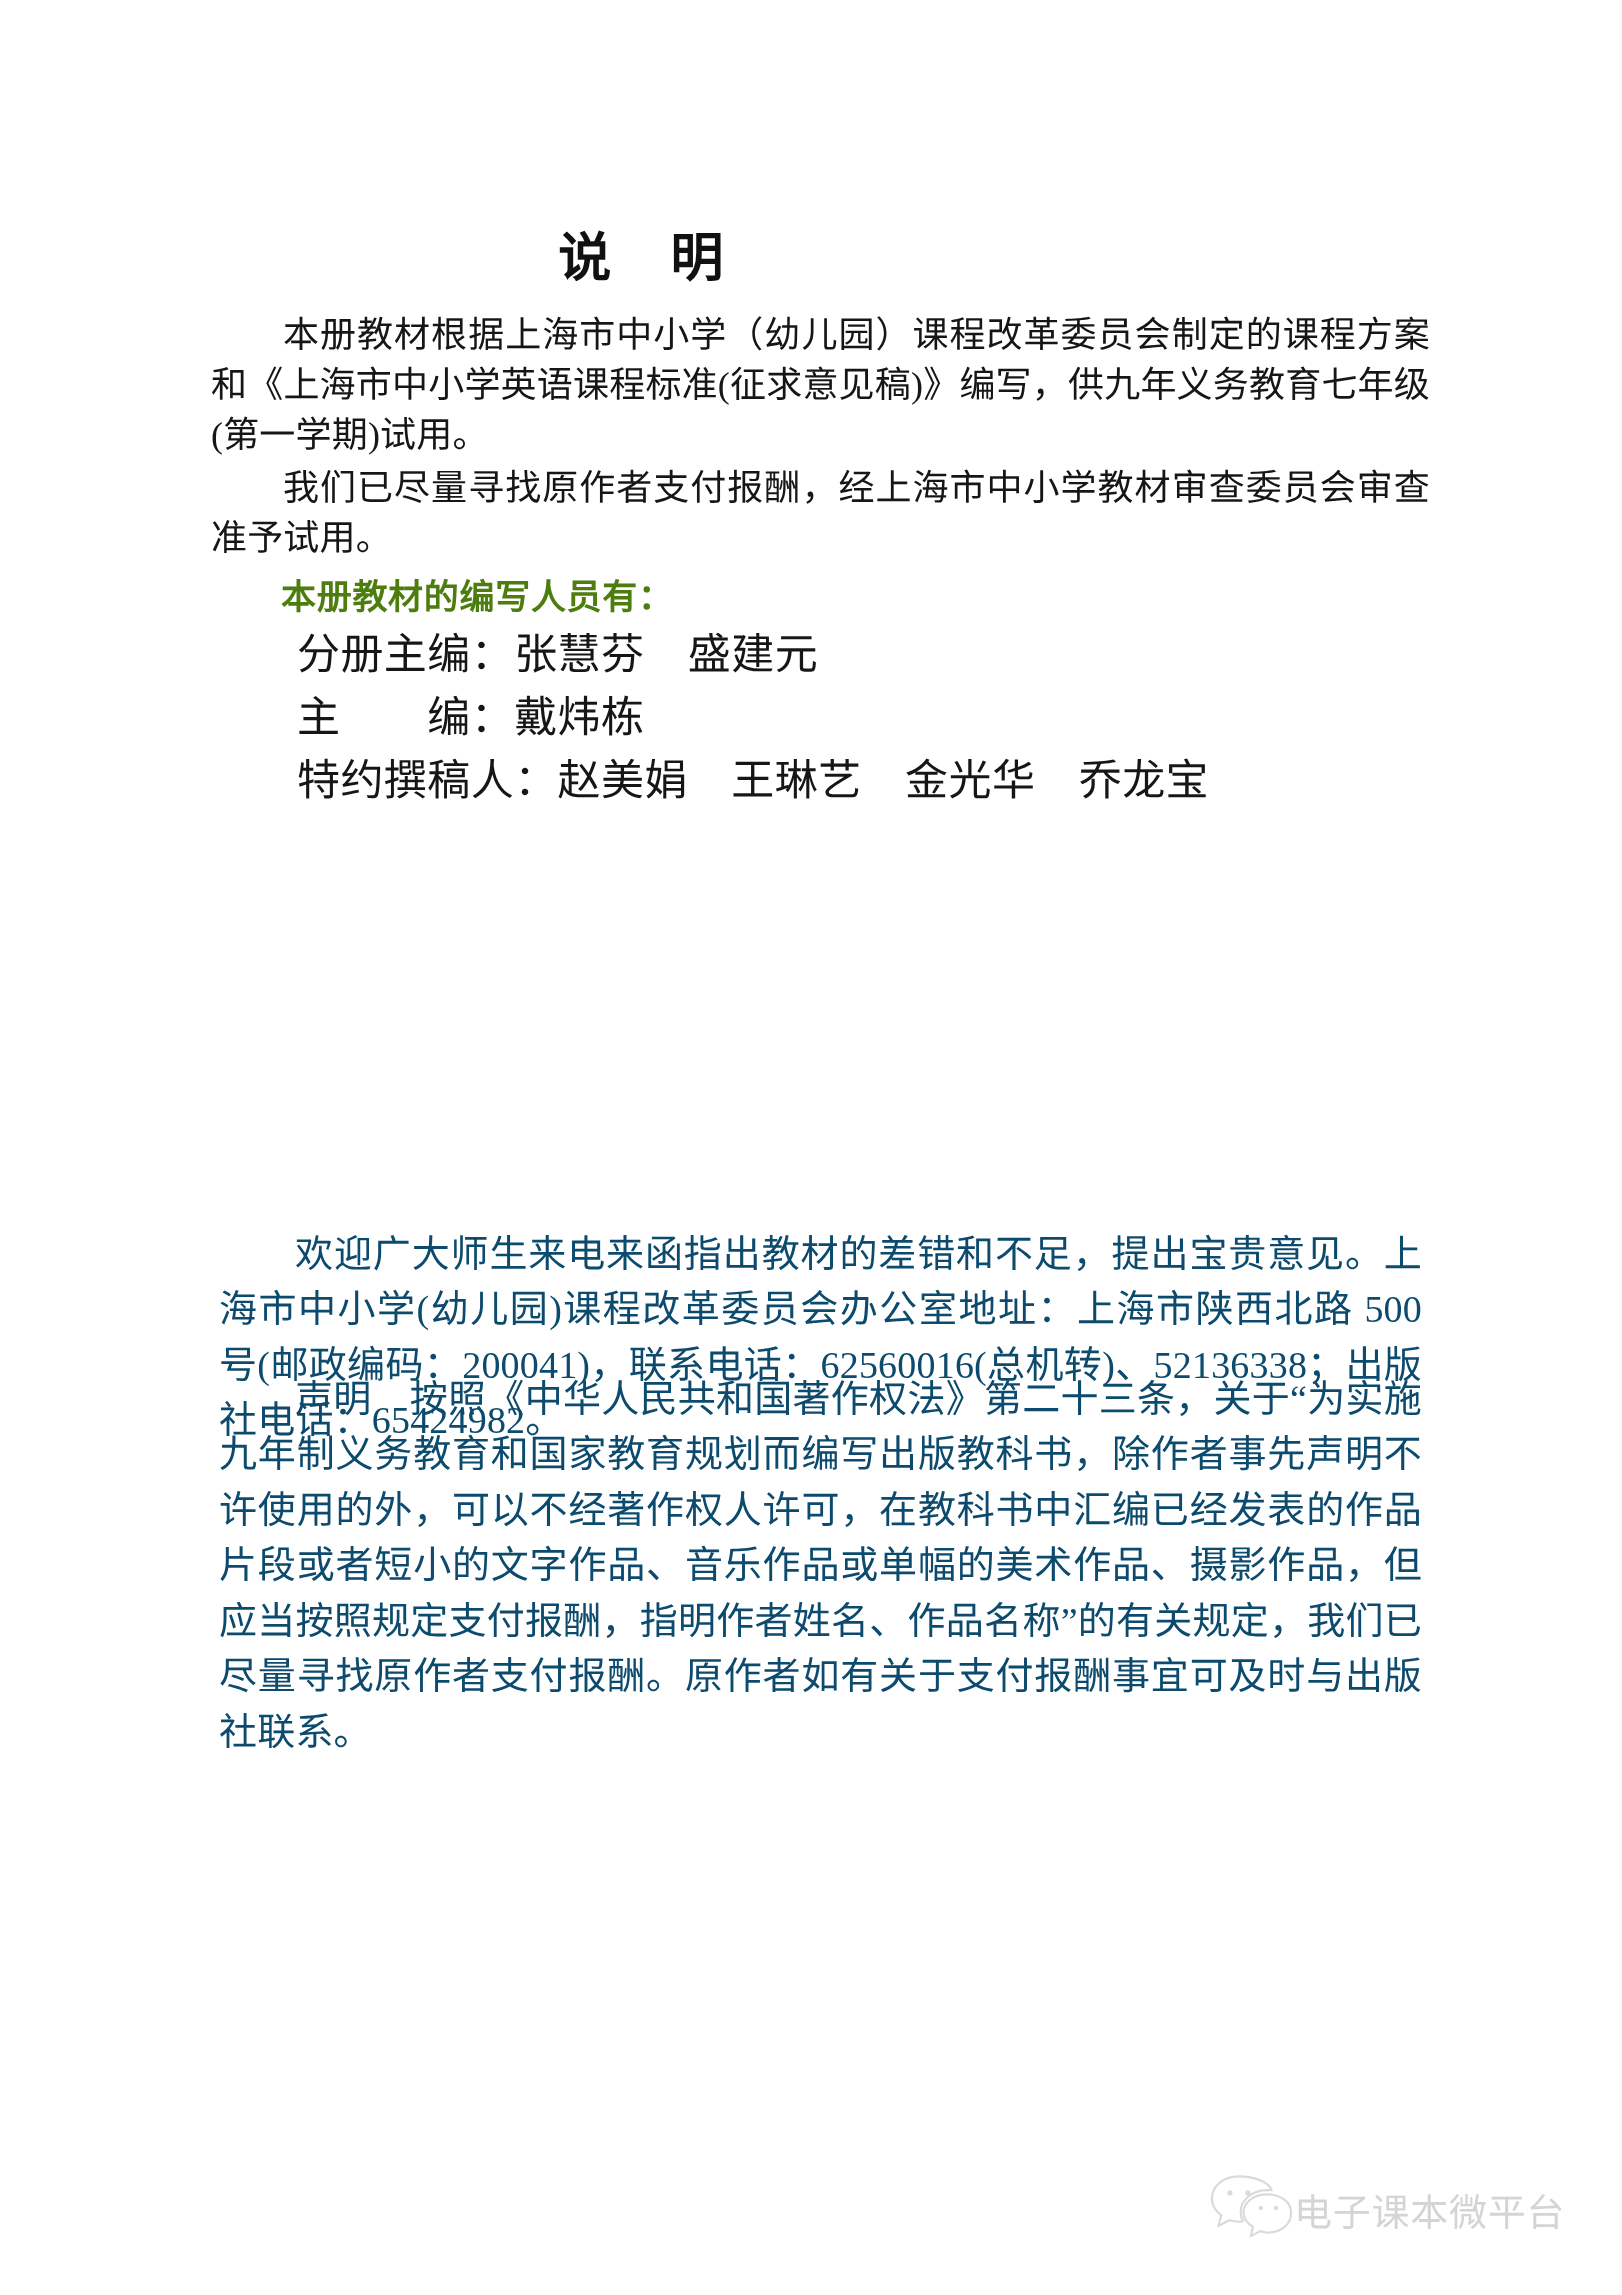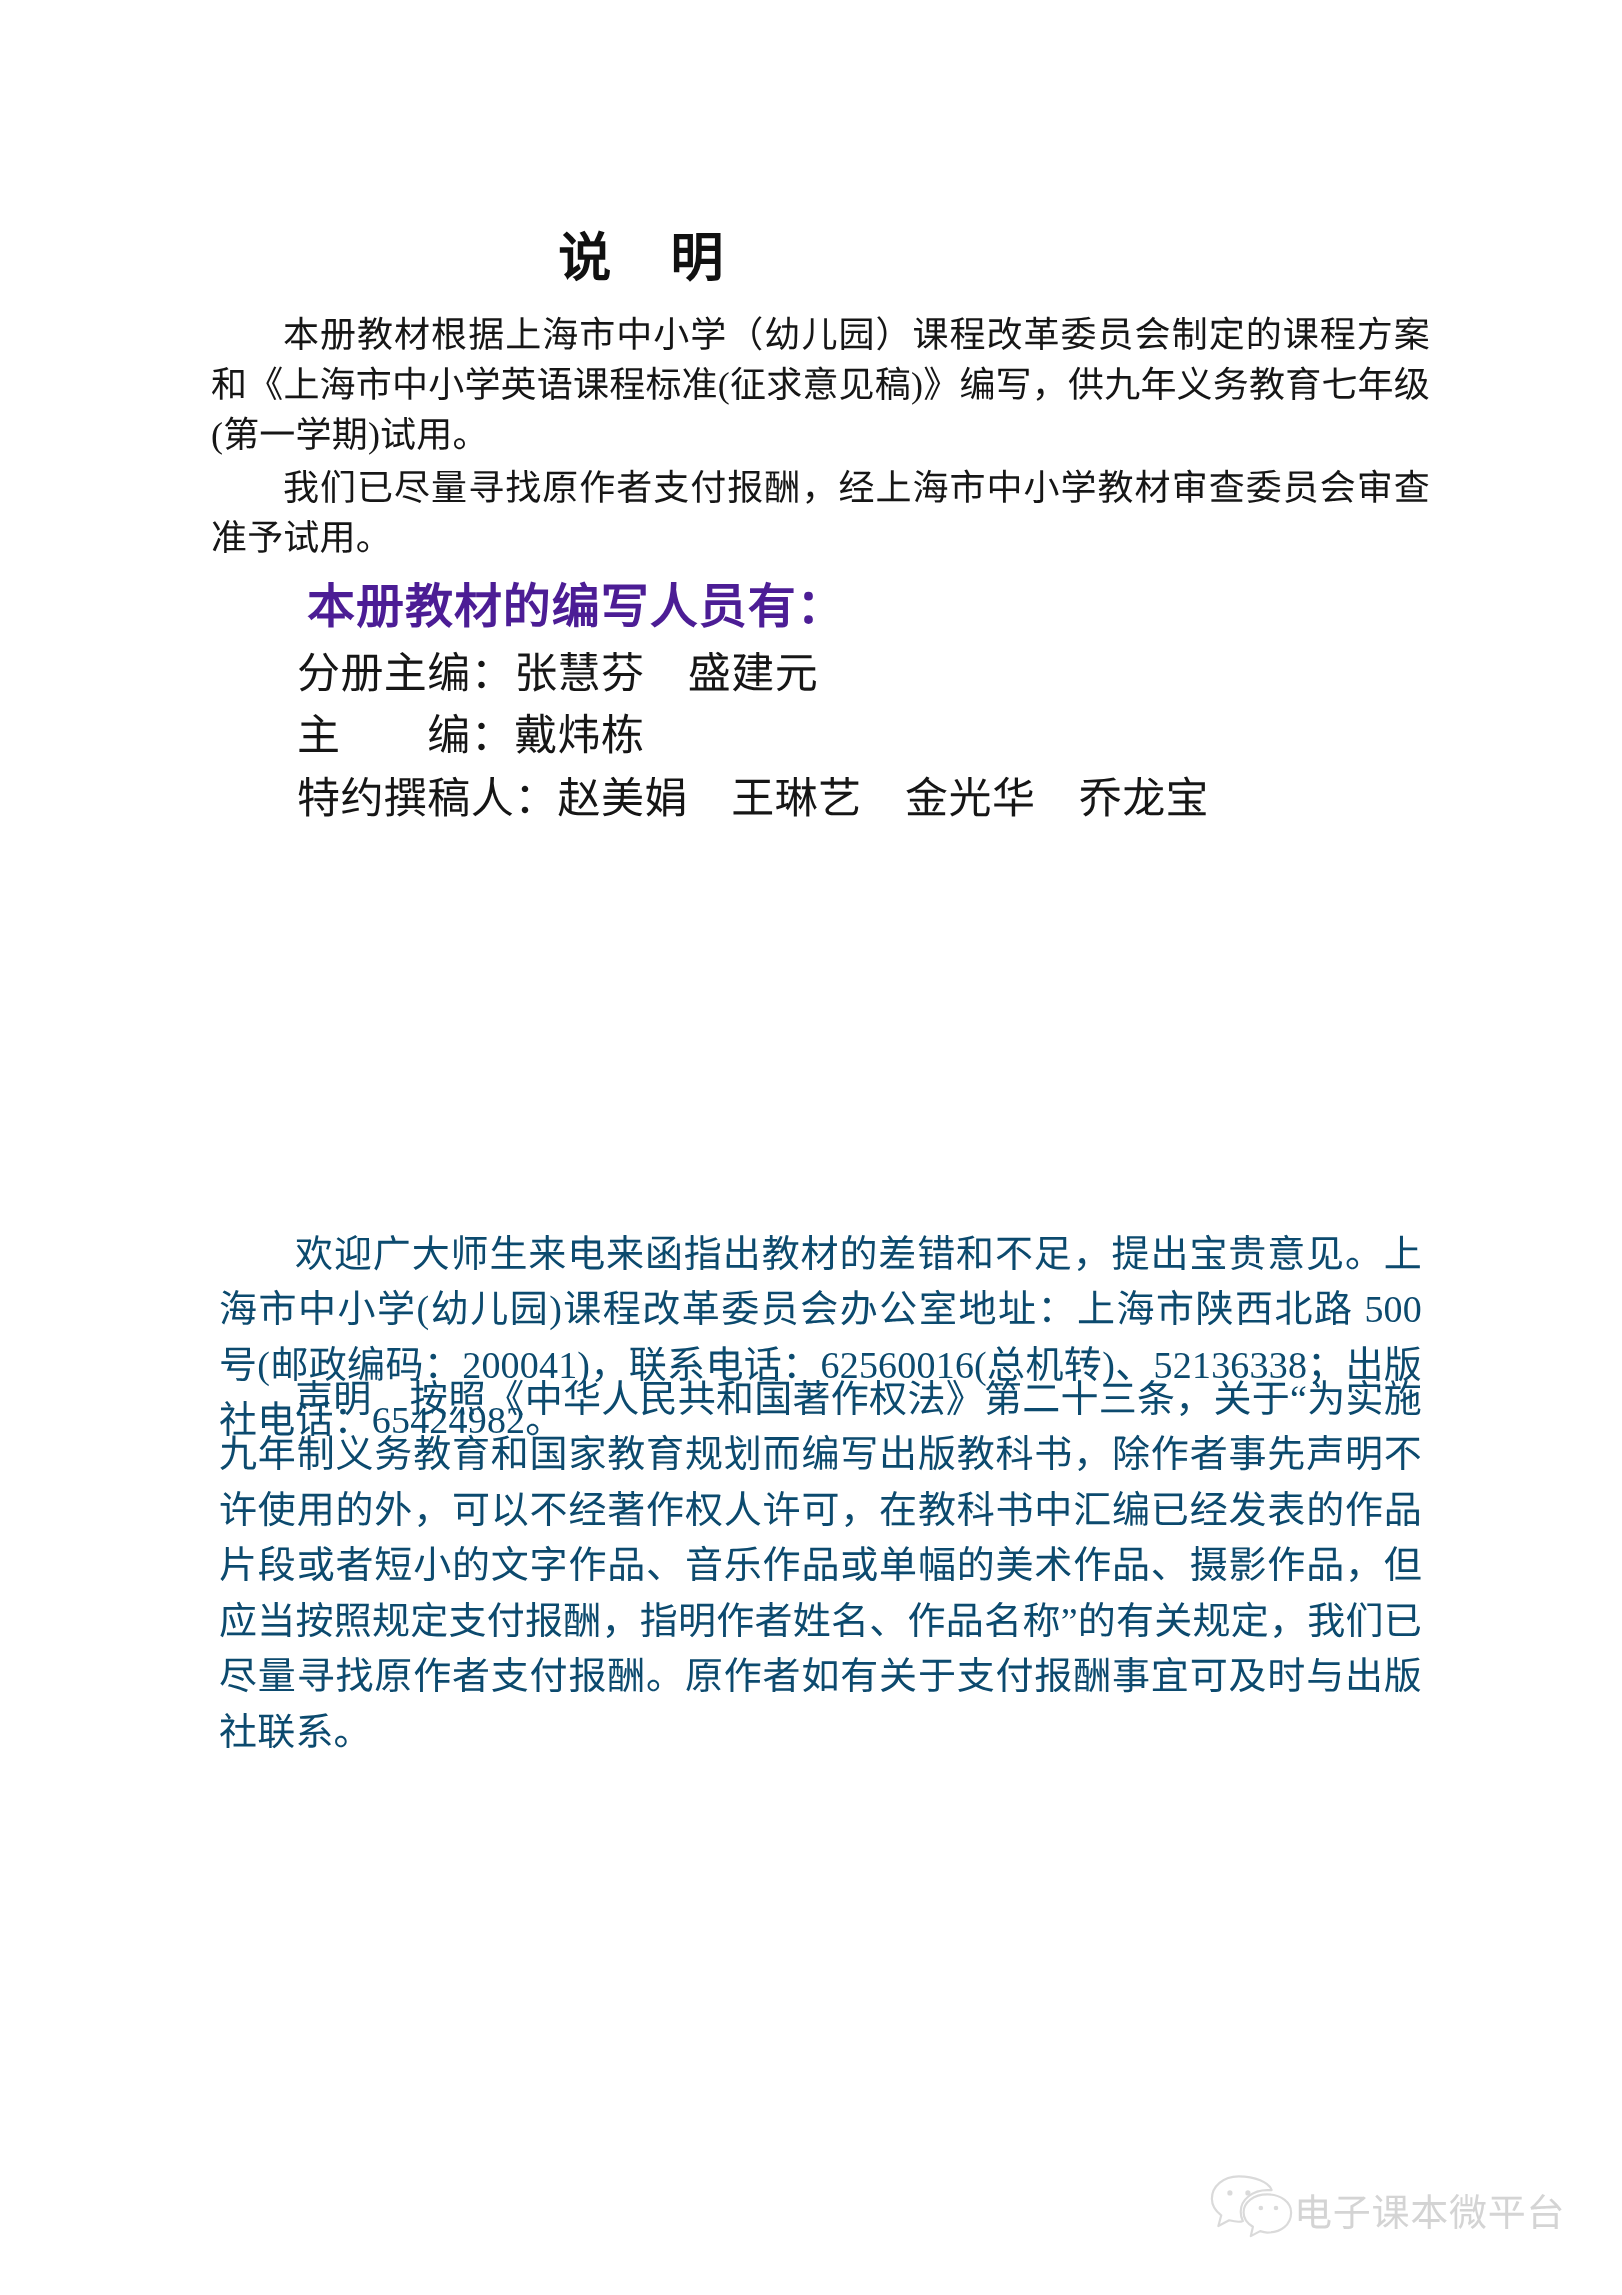--- a/index.html
+++ b/index.html
@@ -47,27 +47,27 @@
     line-height: 1.39;
     text-align: justify;
     text-justify: inter-character;
     letter-spacing: 0.005em;
     margin: 0 0 2.9px 0;
     text-indent: 2em;
     color: #161616;
   }
 
   .subhead {
-    font-size: 48px;
+    font-size: 35px;
     line-height: 1.42;
     font-weight: 700;
     text-indent: 2em;
     margin: 10px 0 1.4px 0;
     letter-spacing: 0.02em;
-    color: #4c1d95;
+    color: #4d7c0f;
   }
 
   .credits {
     margin: 0;
     padding: 0;
     list-style: none;
   }
 
   .credit-line {
     font-size: 43px;

